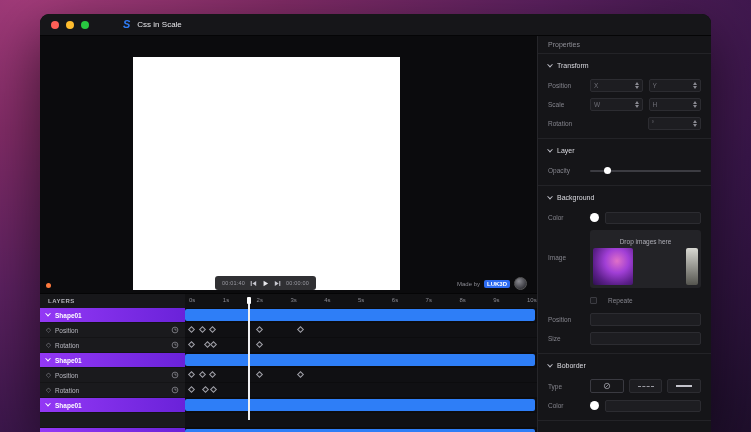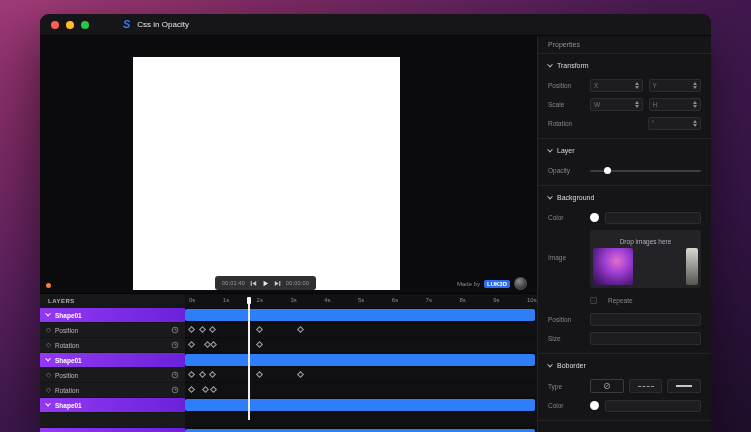--- a/index.html
+++ b/index.html
@@ -87,21 +87,21 @@
 
 <div class="window">
 
   <div class="titlebar">
     <div class="traffic">
       <span class="tl red"></span>
       <span class="tl yellow"></span>
       <span class="tl green"></span>
     </div>
     <span class="logo">S</span>
-    <span class="wtitle">Css in Opacity</span>
+    <span class="wtitle">Css in Scale</span>
   </div>
 
   <div class="main">
     <div class="left">
 
       <div class="canvas-area">
         <div class="artboard"></div>
         <span class="rec-dot"></span>
 
         <div class="playbar">

